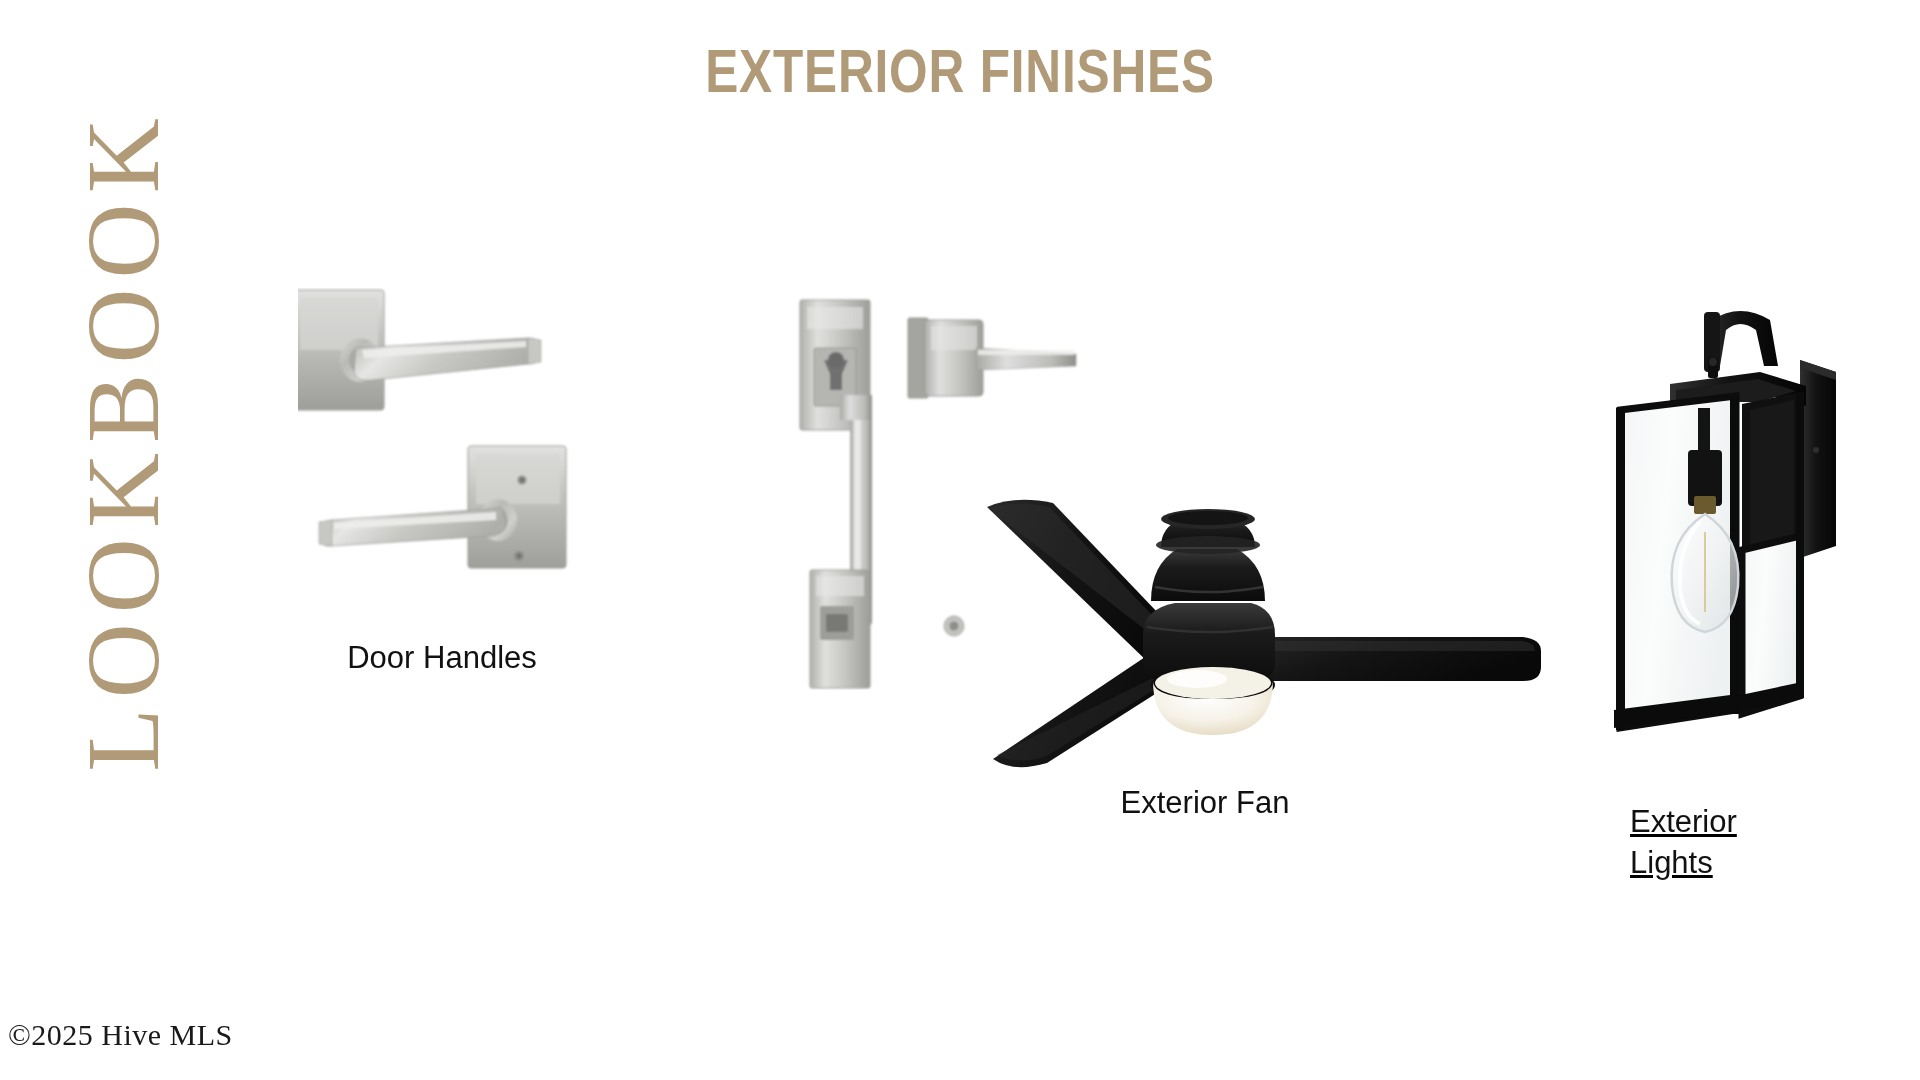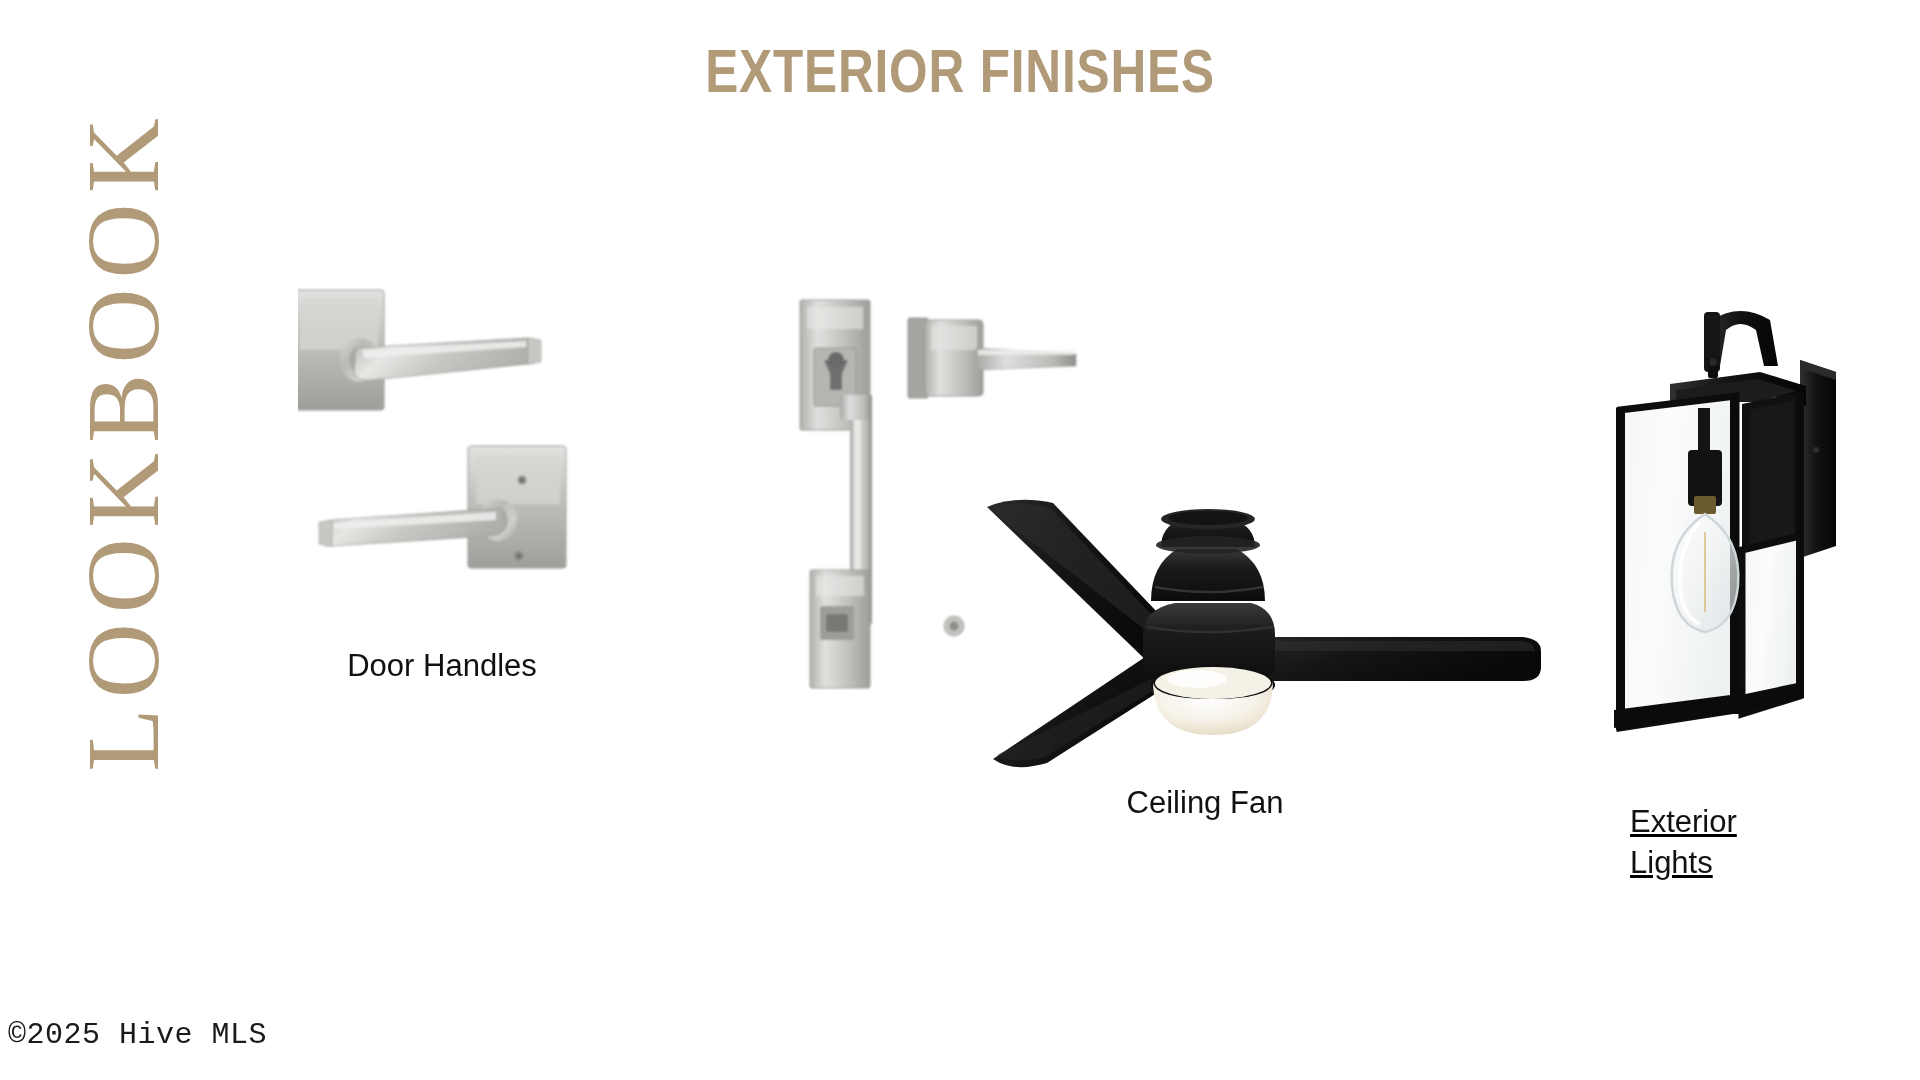--- a/index.html
+++ b/index.html
@@ -78,40 +78,40 @@
     font-family: "Liberation Sans", sans-serif;
     font-size: 31px;
     font-weight: 400;
     line-height: 1.32;
     white-space: pre-line;
   }
 
   
   #cell-door-handles { left: 298px; top: 288px; width: 330px; }
   #cell-door-handles .product-figure { width: 330px; height: 350px; }
-  #cell-door-handles .product-label { margin-top: 8px; text-align: center; width: 288px; }
+  #cell-door-handles .product-label { text-align: center; width: 288px; }
 
   #cell-handleset { left: 762px; top: 270px; width: 330px; }
   #cell-handleset .product-figure { width: 330px; height: 420px; }
 
   #cell-ceiling-fan { left: 975px; top: 487px; width: 570px; }
   #cell-ceiling-fan .product-figure { width: 570px; height: 290px; }
   #cell-ceiling-fan .product-label { margin-top: 6px; text-align: center; width: 360px; margin-left: 50px;}
 
   #cell-exterior-lights { left: 1600px; top: 300px; width: 280px; text-decoration: underline; }
   #cell-exterior-lights .product-figure { width: 260px; height: 490px; }
   #cell-exterior-lights .product-label { margin-top: 12px; text-align: left; width: 210px; margin-left: 30px; }
 
   
   .copyright {
     position: absolute;
     left: 8px;
     bottom: 28px;
     color: #1a1a1a;
-    font-family: Liberation Mono, monospace;
+    font-family: Liberation Serif, serif;
     font-size: 30px;
     font-weight: 300;
     letter-spacing: 0.5px;
     user-select: none;
   }
 
   svg { display: block; }
 </style>
 </head>
 <body>
@@ -287,21 +287,21 @@
         <path d="M180 100 Q233 110 288 100" stroke="#3c3c3c" stroke-width="2.5" fill="none" opacity="0.8"></path>
         <path d="M172 140 Q233 150 298 140" stroke="#3a3a3a" stroke-width="2.5" fill="none" opacity="0.7"></path>
         <ellipse cx="233" cy="58" rx="52" ry="9" fill="#232323" opacity="0.9"></ellipse>
 
         <ellipse cx="238" cy="198" rx="62" ry="18" fill="#0d0d0d"></ellipse>
         <path d="M178 194 Q178 248 238 248 Q298 248 298 194 Q298 212 238 212 Q178 212 178 194 Z" fill="url(#lampg)"></path>
         <ellipse cx="238" cy="196" rx="58" ry="16" fill="#f4f1e7"></ellipse>
         <ellipse cx="222" cy="192" rx="30" ry="9" fill="#ffffff" opacity="0.85"></ellipse>
       </svg>
     </div>
-    <div class="product-label">Ceiling Fan</div>
+    <div class="product-label">Exterior Fan</div>
   </div>
 
   <div class="product" id="cell-exterior-lights">
     <div class="product-figure">
       <svg width="260" height="490" viewBox="0 0 260 490" aria-hidden="true">
         <defs>
           <linearGradient id="glassg" x1="0" y1="0" x2="1" y2="0.3">
             <stop offset="0%" stop-color="#f4f6f7"></stop>
             <stop offset="45%" stop-color="#fbfcfc"></stop>
             <stop offset="100%" stop-color="#eef1f2"></stop>

